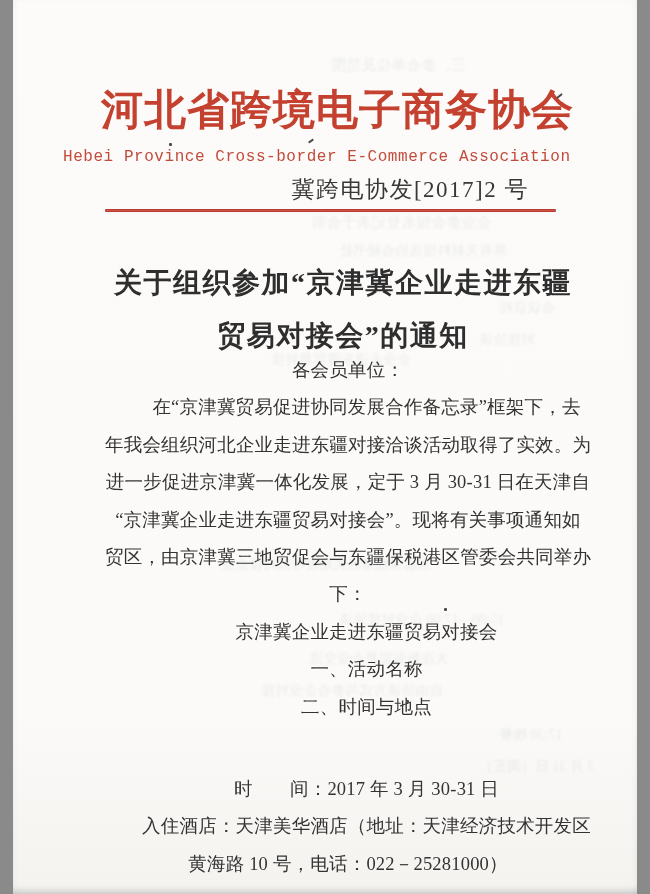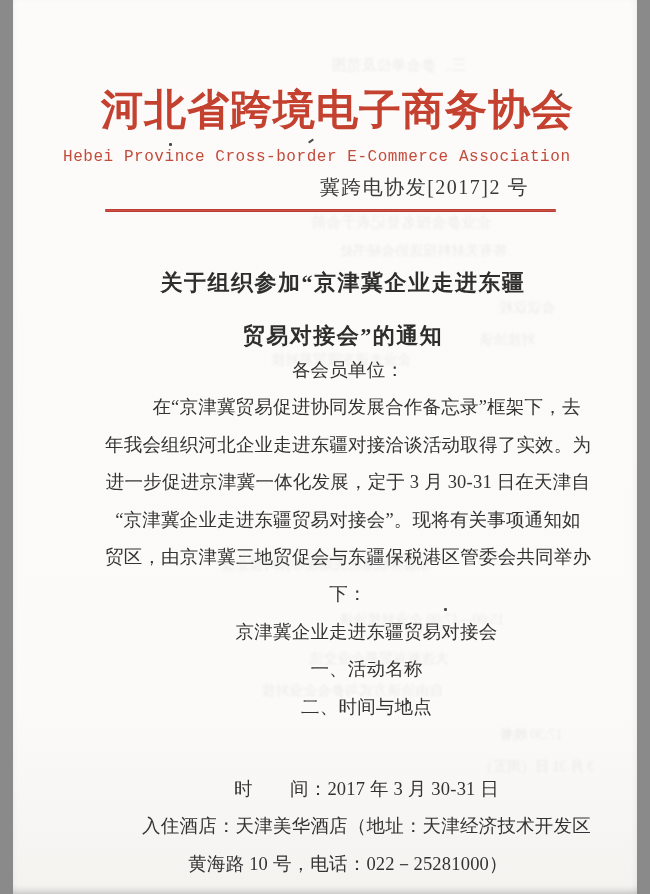--- a/index.html
+++ b/index.html
@@ -26,33 +26,33 @@
     white-space:nowrap;
   }
   .org-en{
     position:absolute;top:148px;left:50px;width:520px;
     font-family:"Liberation Mono","DejaVu Sans Mono",monospace;
     font-size:16px;letter-spacing:.55px;color:#c24b3c;
     white-space:nowrap;
   }
   .doc-number{
     position:absolute;top:174px;right:108px;
-    font-size:20px;letter-spacing:1.5px;color:#383838;
+    font-size:23px;letter-spacing:1.5px;color:#383838;
     white-space:nowrap;
   }
   .red-rule{
     position:absolute;top:209px;left:92px;width:451px;height:3px;
     background:linear-gradient(180deg,#b03128,#d0554a 55%,#a92d24);
     border-radius:1px;
   }
   
   .doc-title{
     position:absolute;top:256px;left:80px;width:500px;
     text-align:center;font-weight:bold;color:#2e2e2e;
-    font-size:22px;line-height:53px;letter-spacing:1.5px;
+    font-size:28px;line-height:53px;letter-spacing:1.5px;
     white-space:nowrap;
   }
   
   .body-block{
     position:absolute;top:352px;left:92px;width:486px;
     font-size:18.5px;line-height:37.4px;color:#333;
     letter-spacing:.2px;
     text-align:center;
   }
   .body-line{white-space:nowrap;}

